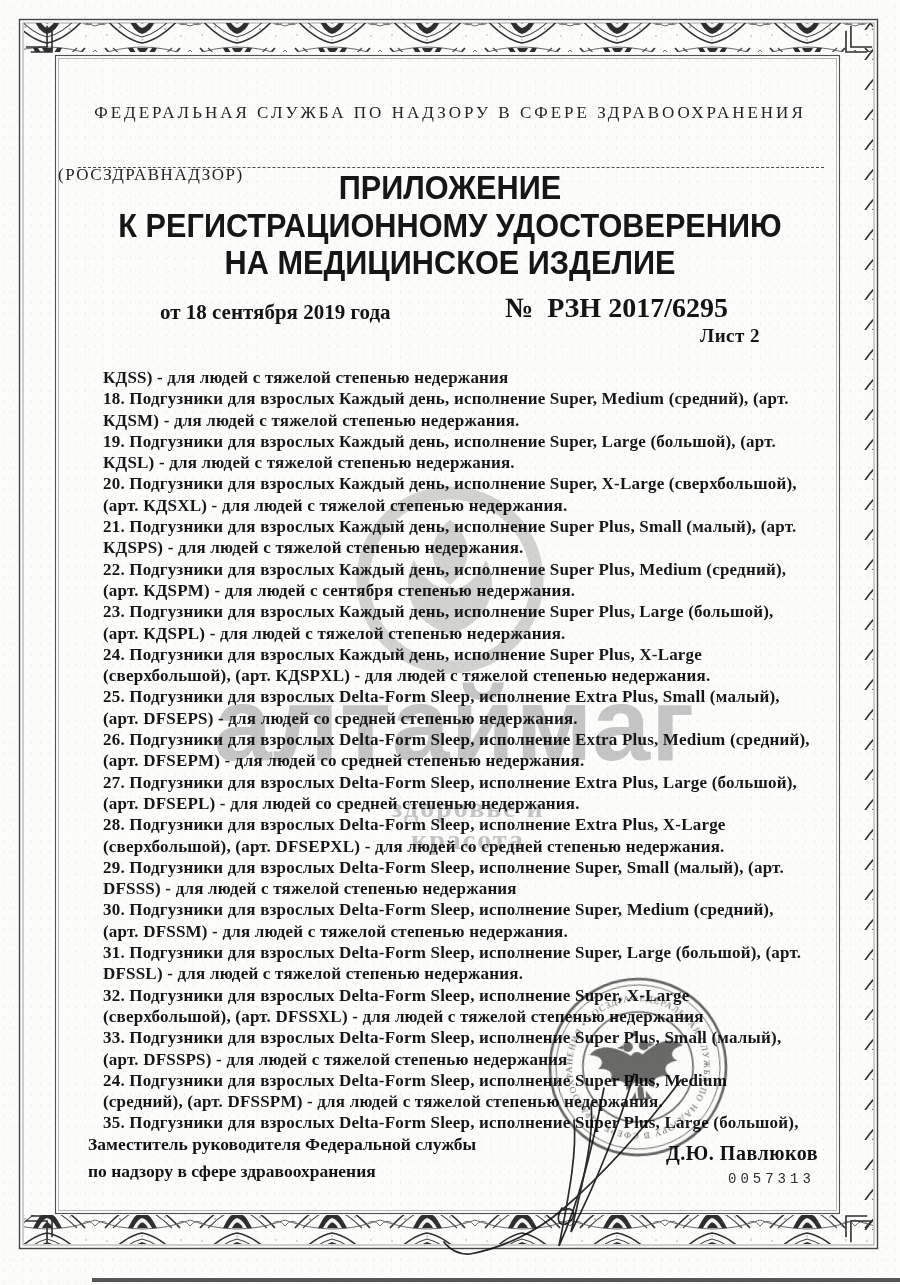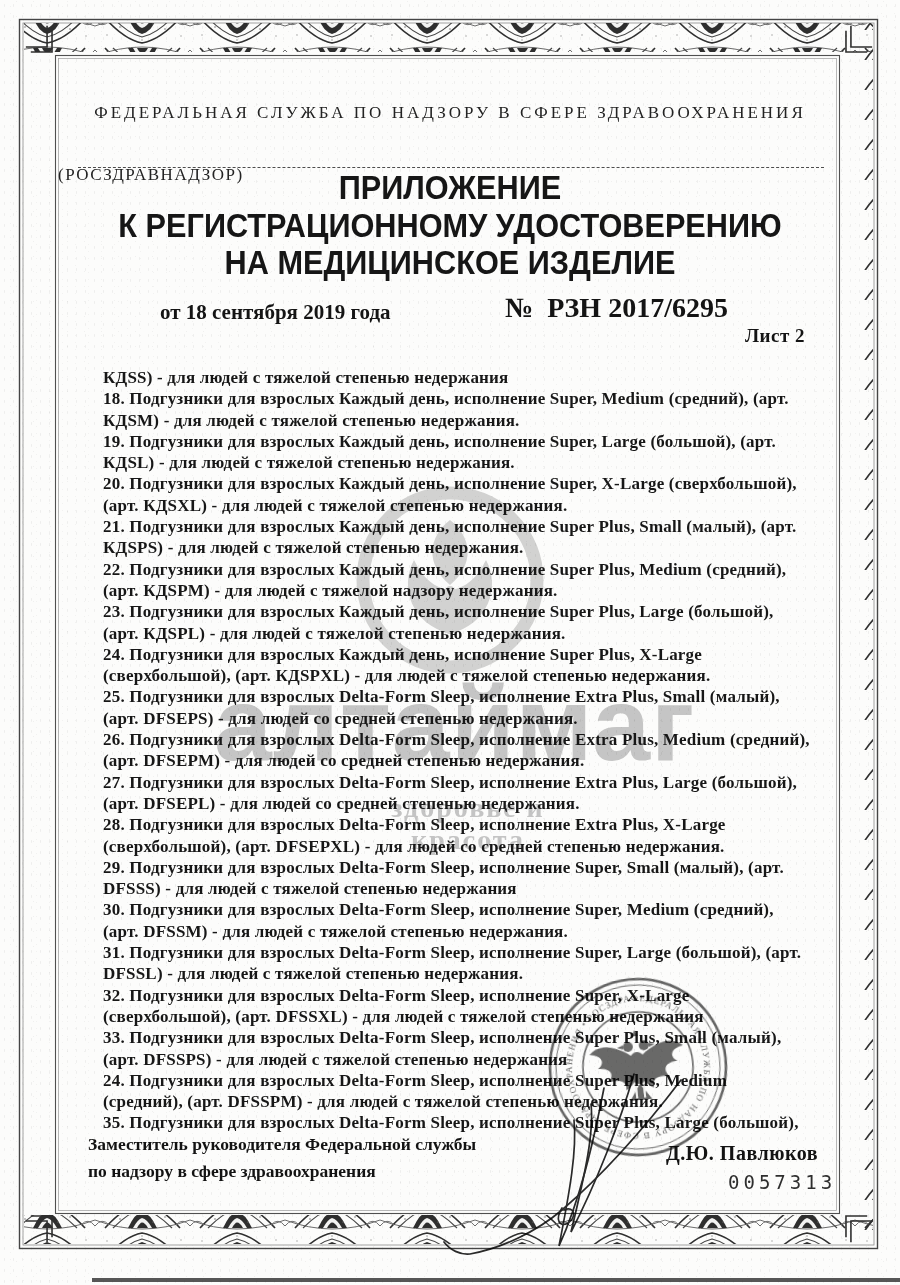--- a/index.html
+++ b/index.html
@@ -25,33 +25,33 @@
     font-size:17px;letter-spacing:3px;color:#232323;}
   .agency2{top:127px;left:58px;width:784px;
     font-size:17px;letter-spacing:1.5px;color:#232323;margin-top:38px;}
   .dashline{top:167px;left:78px;width:746px;border-top:1.6px dashed #4d4d4d;height:0;}
   .title-line{left:58px;width:784px;text-align:center;font-weight:bold;
     font-size:33px;line-height:36px;color:#161616;transform:scaleX(.93);}
   .t1{top:170px;} .t2{top:208px;} .t3{top:245px;}
   .dateline{top:300px;left:160px;font-weight:bold;font-size:21px;color:#141414;}
   .numline{top:292px;left:505px;font-weight:bold;font-size:28px;color:#141414;}
   .numline .nolabel{margin-right:14px;}
-  .sheet{top:325px;left:700px;width:105px;text-align:right;font-weight:bold;
+  .sheet{top:325px;left:700px;width:105px;text-align:left;font-weight:bold;
     font-size:19px;color:#141414;letter-spacing:.5px;}
 
   
   .body-text{top:368px;left:103px;width:722px;font-size:17px;letter-spacing:.2px;color:#171717;font-weight:bold;}
   .body-text .line{height:21.3px;white-space:nowrap;}
 
   
   .sig-pos1{top:1134px;left:88px;font-weight:bold;font-size:17.5px;color:#131313;}
   .sig-pos2{top:1161px;left:88px;font-weight:bold;font-size:17.5px;color:#131313;}
   .sig-name{top:1142px;left:560px;width:258px;text-align:right;font-weight:bold;
     font-size:20px;color:#131313;letter-spacing:.5px;}
-  .blank-num{top:1171px;left:728px;font-size:19px;letter-spacing:4px;color:#2e2e2e;}
+  .blank-num{top:1171px;left:728px;font-size:14px;letter-spacing:4px;color:#2e2e2e;font-family:Liberation Mono, monospace;}
 
   
   .wm{mix-blend-mode:multiply;pointer-events:none;}
   .wm-logo{top:482px;left:352px;opacity:.42;}
   .wm-brand{top:672px;left:214px;font-weight:bold;font-size:104px;line-height:104px;
     letter-spacing:1px;color:#9a9a9a;opacity:.55;font-family:"Liberation Sans",sans-serif;}
   .wm-tag{top:792px;left:330px;width:276px;text-align:center;font-weight:bold;
     font-size:28px;letter-spacing:2px;color:#bdbdbd;opacity:.85;
     font-family:Liberation Serif, serif;}
 
@@ -163,21 +163,21 @@
   <div class="line">КДSS) - для людей с тяжелой степенью недержания</div>
       <div class="line">18. Подгузники для взрослых Каждый день, исполнение Super, Medium (средний), (арт.</div>
       <div class="line">КДSM) - для людей с тяжелой степенью недержания.</div>
       <div class="line">19. Подгузники для взрослых Каждый день, исполнение Super, Large (большой), (арт.</div>
       <div class="line">КДSL) - для людей с тяжелой степенью недержания.</div>
       <div class="line">20. Подгузники для взрослых Каждый день, исполнение Super, X-Large (сверхбольшой),</div>
       <div class="line">(арт. КДSXL) - для людей с тяжелой степенью недержания.</div>
       <div class="line">21. Подгузники для взрослых Каждый день, исполнение Super Plus, Small (малый), (арт.</div>
       <div class="line">КДSPS) - для людей с тяжелой степенью недержания.</div>
       <div class="line">22. Подгузники для взрослых Каждый день, исполнение Super Plus, Medium (средний),</div>
-      <div class="line">(арт. КДSPM) - для людей с тяжелой надзору недержания.</div>
+      <div class="line">(арт. КДSPM) - для людей с сентября степенью недержания.</div>
       <div class="line">23. Подгузники для взрослых Каждый день, исполнение Super Plus, Large (большой),</div>
       <div class="line">(арт. КДSPL) - для людей с тяжелой степенью недержания.</div>
       <div class="line">24. Подгузники для взрослых Каждый день, исполнение Super Plus, X-Large</div>
       <div class="line">(сверхбольшой), (арт. КДSPXL) - для людей с тяжелой степенью недержания.</div>
       <div class="line">25. Подгузники для взрослых Delta-Form Sleep, исполнение Extra Plus, Small (малый),</div>
       <div class="line">(арт. DFSEPS) - для людей со средней степенью недержания.</div>
       <div class="line">26. Подгузники для взрослых Delta-Form Sleep, исполнение Extra Plus, Medium (средний),</div>
       <div class="line">(арт. DFSEPM) - для людей со средней степенью недержания.</div>
       <div class="line">27. Подгузники для взрослых Delta-Form Sleep, исполнение Extra Plus, Large (большой),</div>
       <div class="line">(арт. DFSEPL) - для людей со средней степенью недержания.</div>

